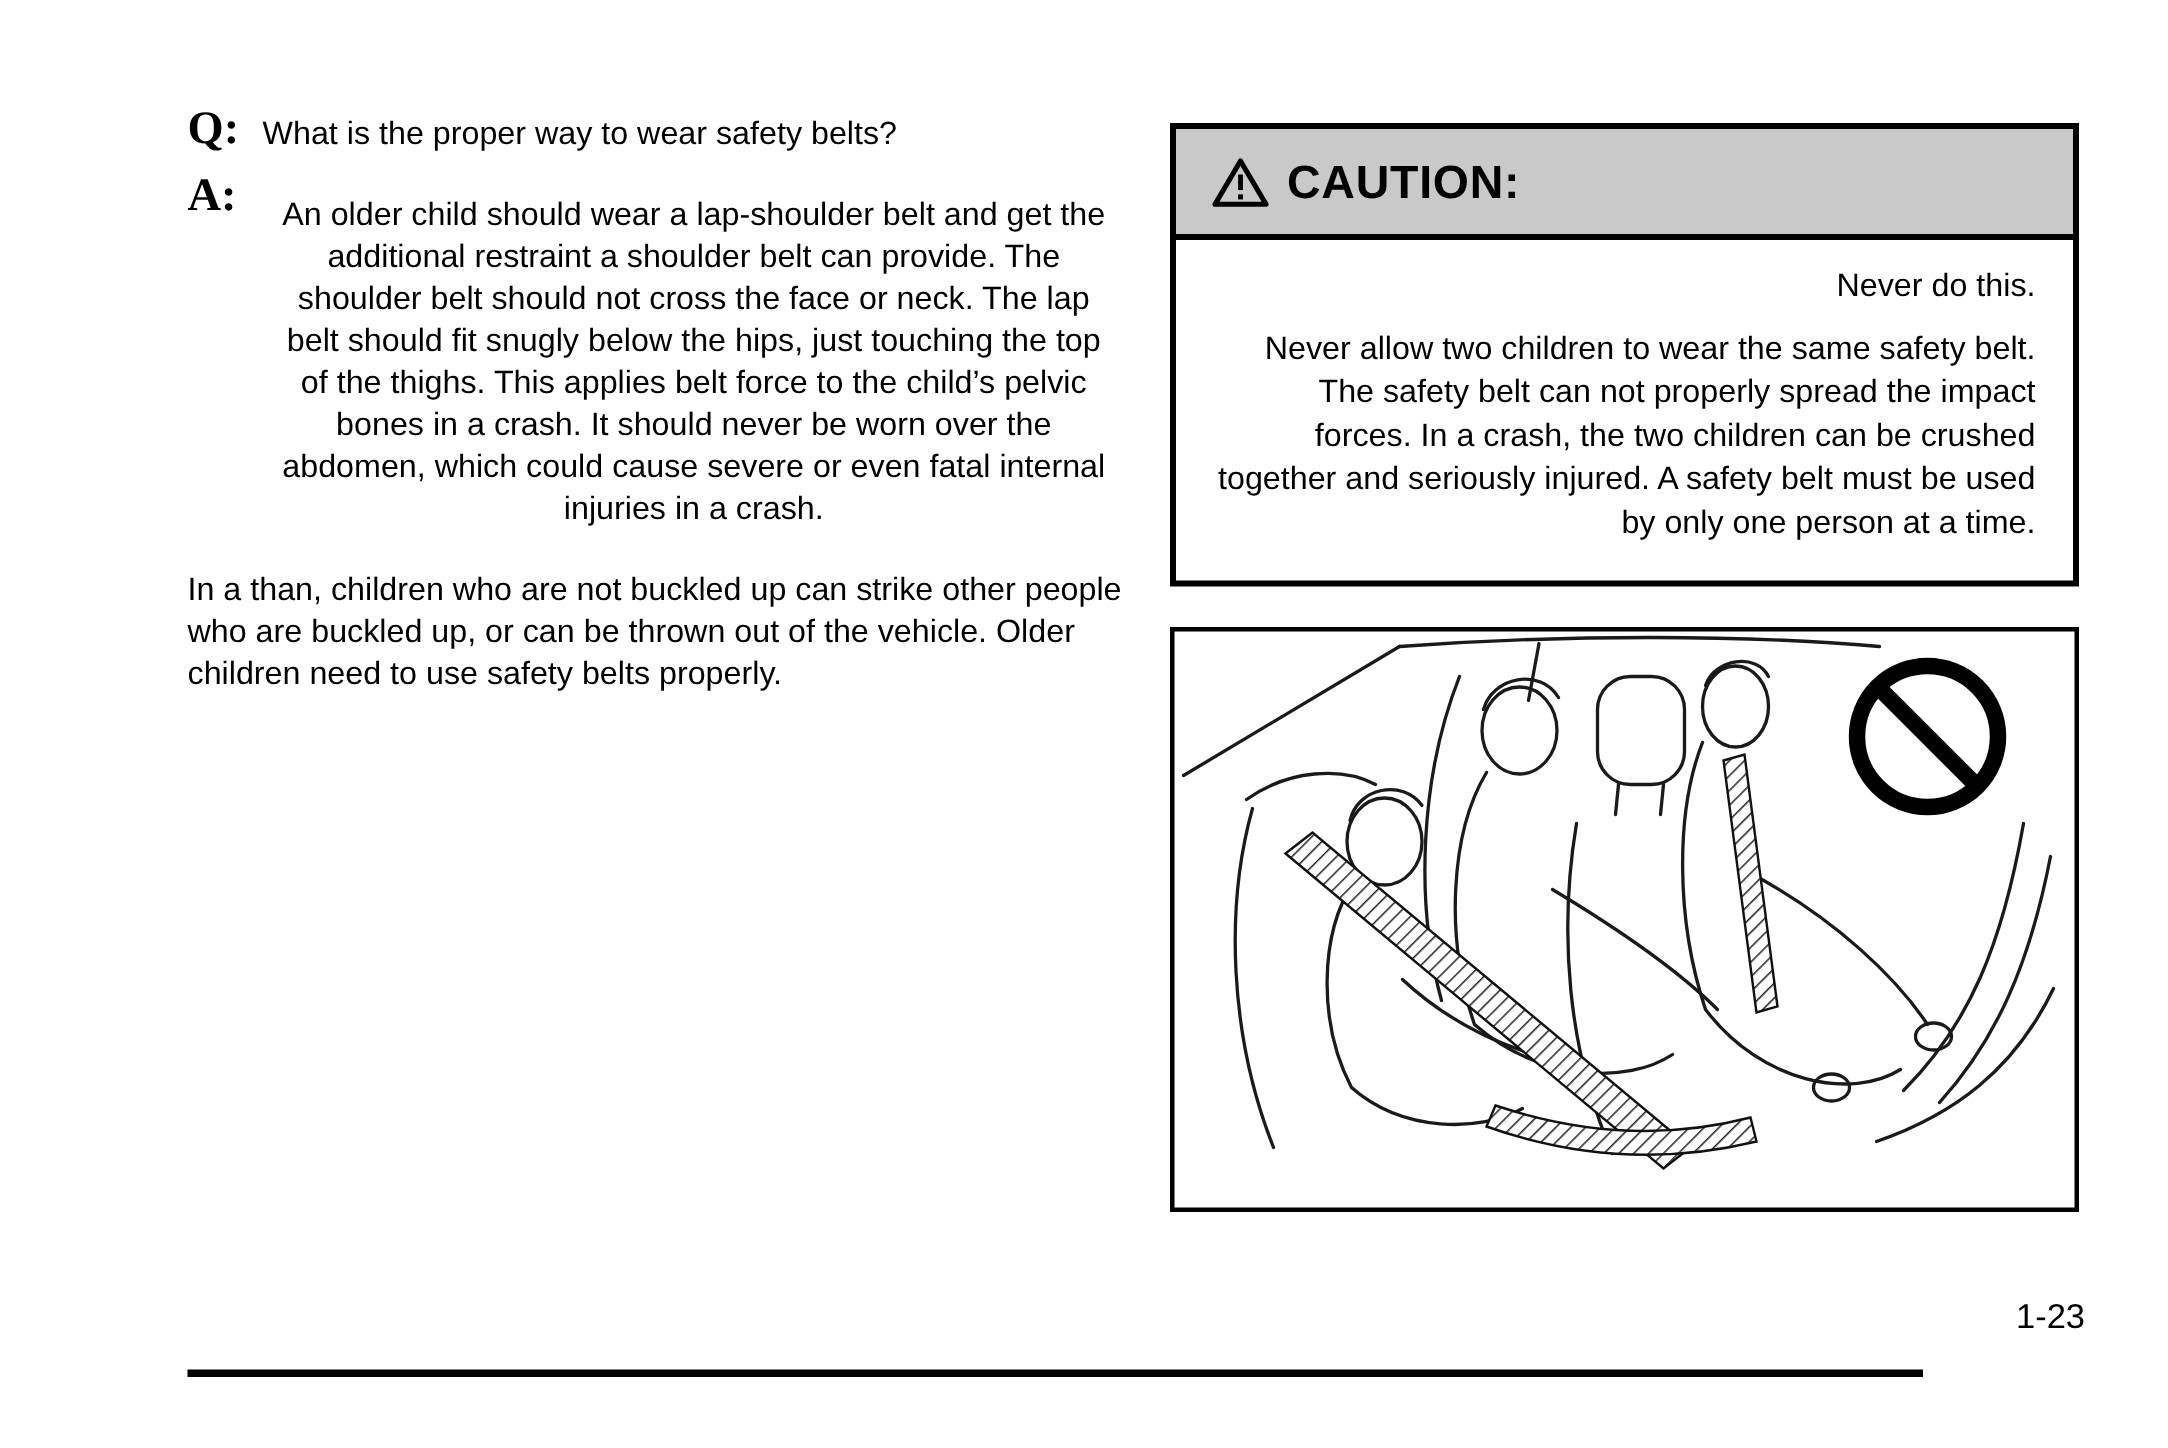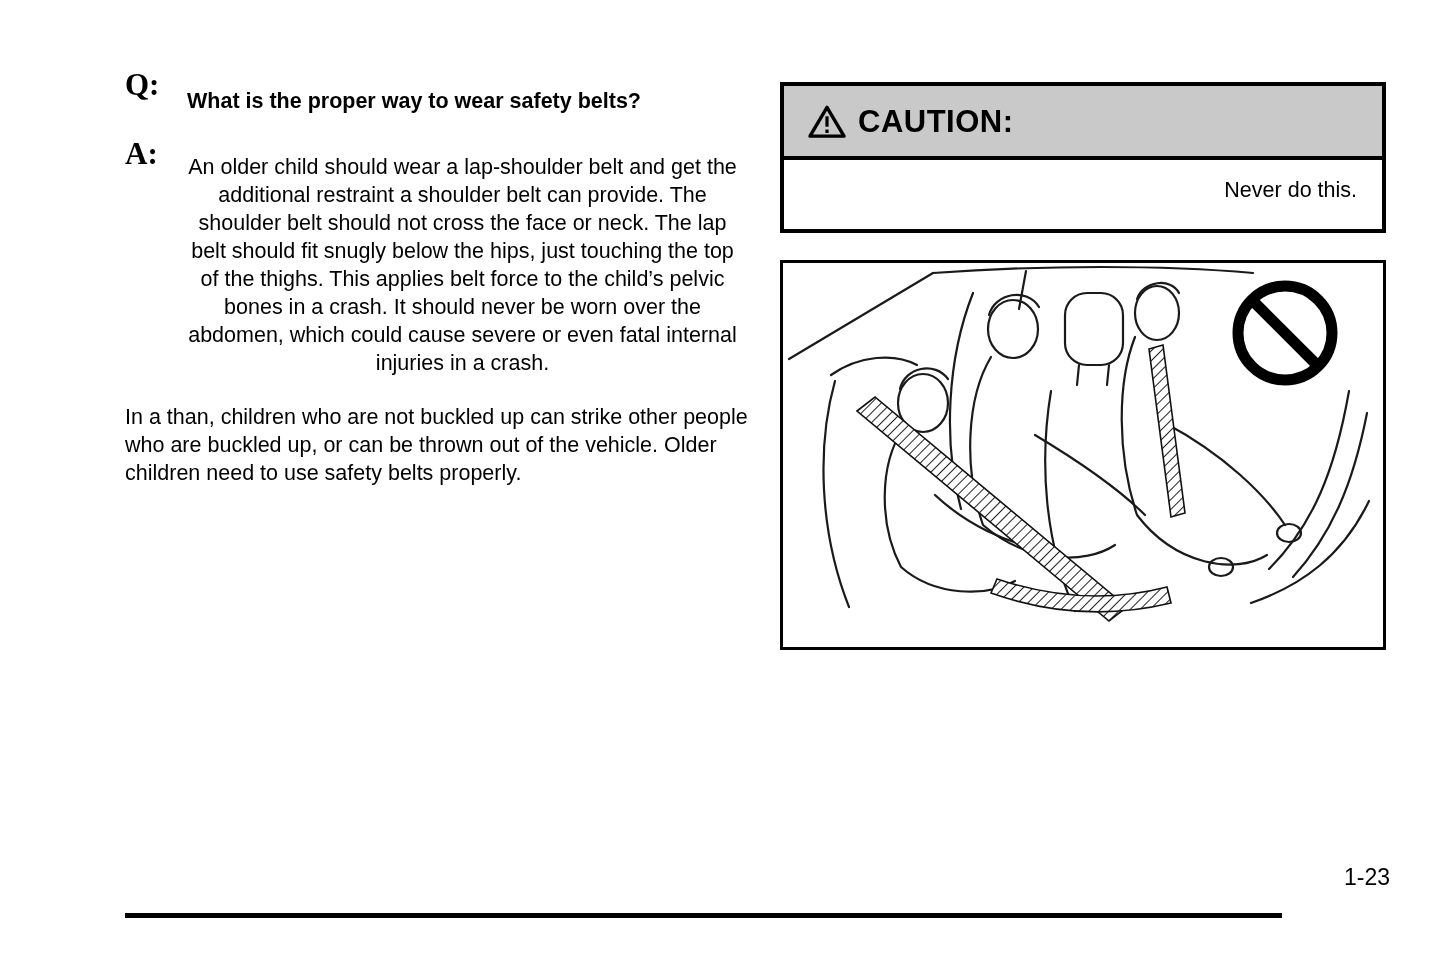--- a/index.html
+++ b/index.html
@@ -31,24 +31,24 @@
     margin-bottom: 14px;
   }
   .qa-label {
     font-family: "Liberation Serif", serif;
     font-weight: bold;
     font-size: 31px;
     line-height: 1;
     margin-top: -3px;
   }
   .question-text {
-    font-weight: bold;
+    font-weight: normal;
     font-size: 21.5px;
     line-height: 28px;
-    margin: 12px;
+    margin: 0;
     padding-top: 3px;
   }
   .answer-text {
     font-size: 21.5px;
     line-height: 28px;
     margin: 12px;
     text-align: center;
   }
   .body-para {
     font-size: 21.5px;
@@ -159,20 +159,21 @@
           <svg viewBox="0 0 40 36" width="38" height="34">
             <path d="M20 2.5 L38 33 L2 33 Z" fill="none" stroke="#000" stroke-width="3.6" stroke-linejoin="round"></path>
             <rect x="18.3" y="12" width="3.4" height="11" fill="#000"></rect>
             <rect x="18.3" y="26" width="3.4" height="3.6" fill="#000"></rect>
           </svg>
         </span>
         <span class="caution-title">CAUTION:</span>
       </div>
       <div class="caution-body">
         <p>Never do this.</p>
+        <p>Never allow two children to wear the same safety belt. The safety belt can not properly spread the impact forces. In a crash, the two children can be crushed together and seriously injured. A safety belt must be used by only one person at a time.</p>
       </div>
     </div>
 
     <div class="illustration-box">
       <svg viewBox="0 0 600 384" preserveAspectRatio="none">
         <defs>
           <pattern id="hatch" width="7" height="7" patternUnits="userSpaceOnUse" patternTransform="rotate(45)">
             <rect width="7" height="7" fill="#ffffff"></rect>
             <line x1="0" y1="0" x2="0" y2="7" stroke="#222" stroke-width="2"></line>
           </pattern>

